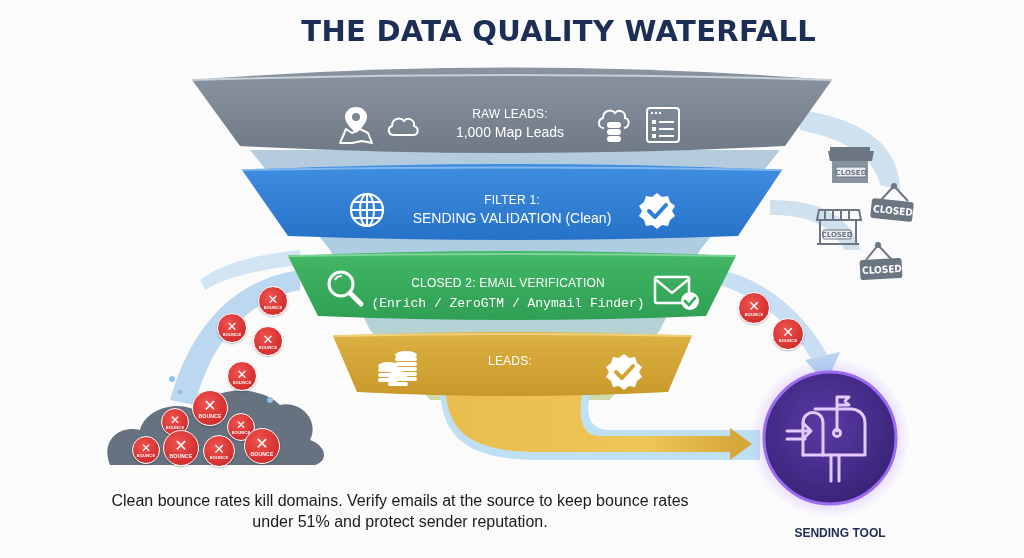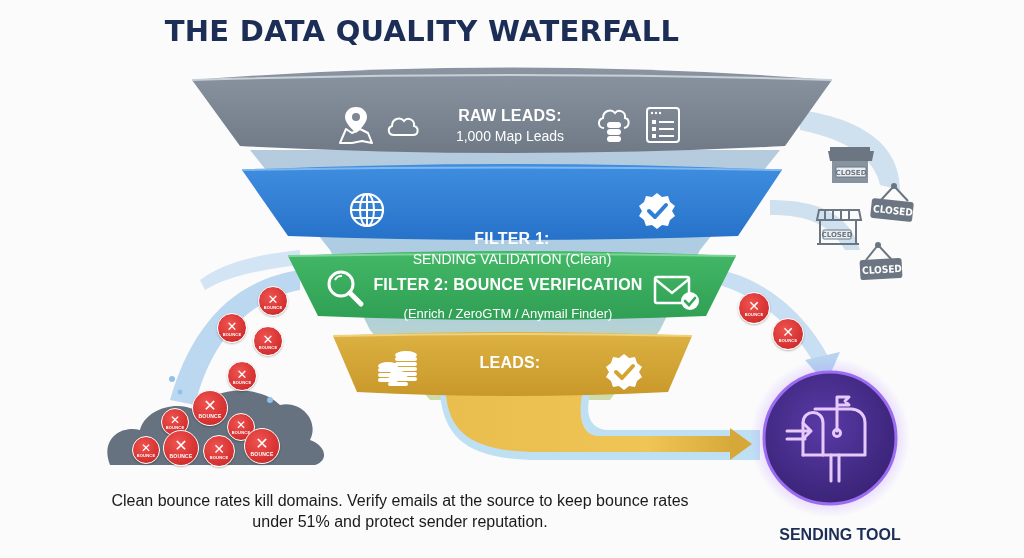--- a/index.html
+++ b/index.html
@@ -1,28 +1,28 @@
 <!DOCTYPE html>
 <html><head>
 <meta charset="utf-8">
 <style>
   html,body{margin:0;padding:0;}
   body{width:1024px;height:558px;background:#fbfbfc;position:relative;overflow:hidden;font-family:"Liberation Sans","DejaVu Sans",sans-serif;}
   .abs{position:absolute;}
-  .title{left:16px;top:14px;width:812px;text-align:center;font-family:"DejaVu Sans",sans-serif;font-weight:bold;font-size:29px;color:#1c2e55;letter-spacing:0.3px;}
+  .title{left:4px;top:14px;width:812px;text-align:right;font-family:"DejaVu Sans",sans-serif;font-weight:bold;font-size:29px;color:#1c2e55;letter-spacing:0.3px;}
   svg.layer{position:absolute;left:0;top:0;}
   .band-text{position:absolute;text-align:center;color:#fff;}
-  .band-text .h{font-weight:bold;font-size:16px;letter-spacing:0.2px;}
+  .band-text .h{font-weight:normal;font-size:12px;letter-spacing:0.2px;}
   .band-text .s{font-size:14px;margin-top:3px;}
   .closed{position:absolute;font-family:"DejaVu Sans Condensed","DejaVu Sans",sans-serif;font-weight:bold;font-size:10px;color:#fff;text-align:center;}
   .bounce{position:absolute;border-radius:50%;background:radial-gradient(circle at 40% 35%,#ef5350,#d32f2f 70%,#b71c1c);border:1.5px solid #fff;box-shadow:0 1px 2px rgba(0,0,0,.25);display:flex;flex-direction:column;align-items:center;justify-content:center;color:#fff;}
   .bounce .x{font-weight:bold;line-height:1;}
   .bounce .t{font-weight:bold;line-height:1;letter-spacing:0.2px;}
   .caption{left:60px;top:490px;width:680px;text-align:center;font-size:16px;line-height:21px;color:#1a1a1a;}
-  .tool-label{left:740px;top:526px;width:200px;text-align:center;font-weight:bold;font-size:16px;color:#1c2e55;}
+  .tool-label{left:740px;top:526px;width:200px;text-align:center;font-weight:bold;font-size:12px;color:#1c2e55;}
 </style>
 </head>
 <body>
 
 <div class="abs title">THE DATA QUALITY WATERFALL</div>
 
 <svg class="layer" width="1024" height="558">
   <defs>
     <linearGradient id="funnelBody" x1="0" y1="0" x2="0" y2="1">
       <stop offset="0" stop-color="#a9c2d8"></stop>
@@ -129,37 +129,37 @@
 </svg>
 
 <svg class="abs" style="left:348px;top:191px" width="38" height="38" viewBox="0 0 38 38">
   <circle cx="19" cy="19" r="16" fill="none" stroke="#fff" stroke-width="2.2"></circle>
   <ellipse cx="19" cy="19" rx="7" ry="16" fill="none" stroke="#fff" stroke-width="2"></ellipse>
   <line x1="3" y1="19" x2="35" y2="19" stroke="#fff" stroke-width="2"></line>
   <line x1="6" y1="11" x2="32" y2="11" stroke="#fff" stroke-width="2"></line>
   <line x1="6" y1="27" x2="32" y2="27" stroke="#fff" stroke-width="2"></line>
   <line x1="19" y1="3" x2="19" y2="35" stroke="#fff" stroke-width="2"></line>
 </svg>
-<div class="band-text" style="left:392px;top:193px;width:240px;margin-top:37px;">
+<div class="band-text" style="left:392px;top:193px;width:240px;">
   <div class="h">FILTER 1:</div>
   <div class="s">SENDING VALIDATION (Clean)</div>
 </div>
 <svg class="abs" style="left:637px;top:191px" width="40" height="40" viewBox="0 0 40 40">
   <path d="M20 2 L25 6 L31 5 L33 11 L38 15 L35 20 L38 25 L33 29 L31 35 L25 34 L20 38 L15 34 L9 35 L7 29 L2 25 L5 20 L2 15 L7 11 L9 5 L15 6 Z" fill="#fff"></path>
   <path d="M12 20 L18 26 L29 14" fill="none" stroke="#2f7fd6" stroke-width="4" stroke-linecap="round" stroke-linejoin="round"></path>
 </svg>
 
 <svg class="abs" style="left:325px;top:268px" width="40" height="40" viewBox="0 0 40 40">
   <circle cx="16" cy="16" r="12" fill="none" stroke="#fff" stroke-width="3"></circle>
   <path d="M10 12 A7 7 0 0 1 17 8" fill="none" stroke="#fff" stroke-width="2"></path>
   <line x1="25" y1="25" x2="36" y2="36" stroke="#fff" stroke-width="5" stroke-linecap="round"></line>
 </svg>
 <div class="band-text" style="left:368px;top:276px;width:280px;">
-  <div class="h">FILTER 2: BOUNCE VERIFICATION</div>
-  <div class="s" style="font-size:13px;margin-top:12px;">(Enrich / ZeroGTM / Anymail Finder)</div>
+  <div class="h">CLOSED 2: EMAIL VERIFICATION</div>
+  <div class="s" style="font-size:13px;margin-top:6px;font-family:Liberation Mono, monospace;">(Enrich / ZeroGTM / Anymail Finder)</div>
 </div>
 <svg class="abs" style="left:653px;top:274px" width="48" height="38" viewBox="0 0 48 38">
   <rect x="2" y="3" width="34" height="26" rx="2" fill="none" stroke="#fff" stroke-width="2.5"></rect>
   <path d="M2 5 L19 19 L36 5" fill="none" stroke="#fff" stroke-width="2.5"></path>
   <circle cx="37" cy="27" r="9" fill="#fff"></circle>
   <path d="M32 27 L36 31 L42 24" fill="none" stroke="#33a95a" stroke-width="2.6" stroke-linecap="round"></path>
 </svg>
 
 <svg class="abs" style="left:376px;top:350px" width="44" height="40" viewBox="0 0 44 40">
   <g fill="#fff">

